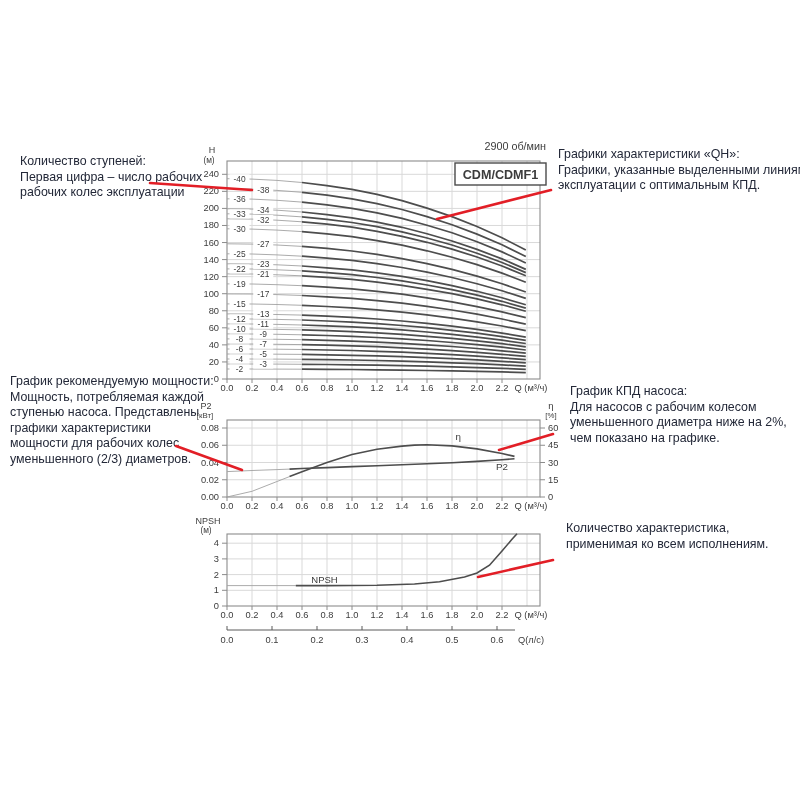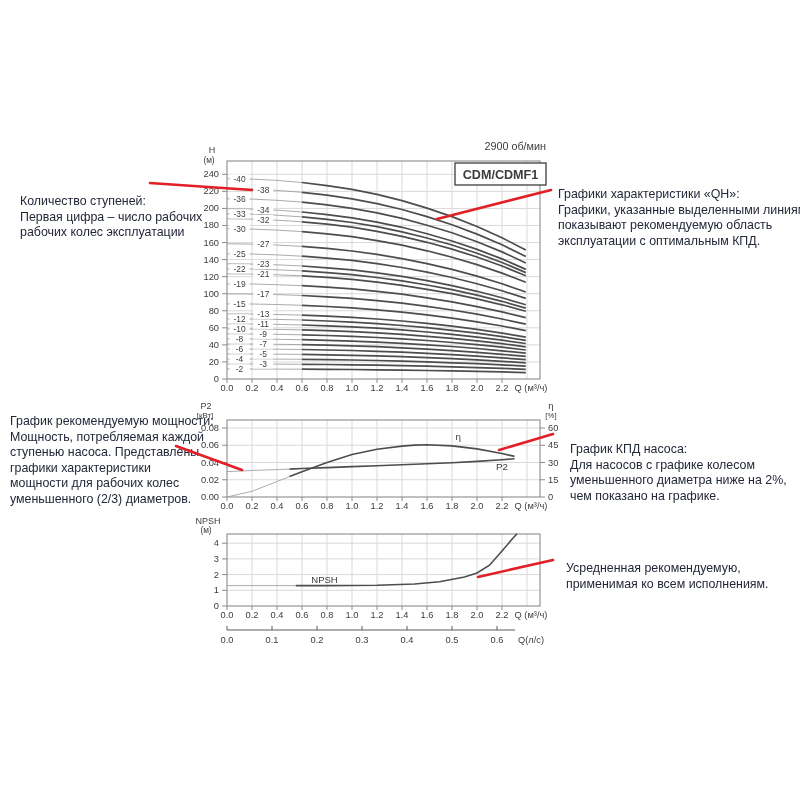--- a/index.html
+++ b/index.html
@@ -1,21 +1,21 @@
 <!DOCTYPE html>
 <html><head>
 <meta charset="utf-8">
 <style>
   html,body{margin:0;padding:0;}
   body{
     width:800px;height:800px;position:relative;background:#ffffff;
     font-family:"Liberation Sans", sans-serif;overflow:hidden;
   }
   .ann{
-    position:absolute;color:#232838;font-size:12.4px;line-height:15.6px;margin-top:40px;
+    position:absolute;color:#232838;font-size:12.4px;line-height:15.6px;
   }
   .ann div{white-space:nowrap;}
   #charts{position:absolute;left:0;top:0;}
   #charts text{font-family:"Liberation Sans", sans-serif;fill:#3c3c3c;}
 </style>
 </head>
 <body>
 
 <div class="ann" style="left:20px;top:154px;width:200px">
   <div>Количество ступеней:</div>
@@ -28,33 +28,32 @@
   <div>Мощность, потребляемая каждой</div>
   <div>ступенью насоса. Представлены</div>
   <div>графики характеристики</div>
   <div>мощности для рабочих колес</div>
   <div>уменьшенного (2/3) диаметров.</div>
 </div>
 
 <div class="ann" style="left:558px;top:147px;width:242px">
   <div>Графики характеристики «QH»:</div>
   <div>Графики, указанные выделенными линиями,</div>
-  <div>показывают рекомендуемую область</div>
   <div>эксплуатации с оптимальным КПД.</div>
 </div>
 
-<div class="ann" style="left:570px;top:402px;width:230px">
+<div class="ann" style="left:570px;top:384px;width:230px">
   <div>График КПД насоса:</div>
-  <div>Для насосов с графике колесом</div>
+  <div>Для насосов с рабочим колесом</div>
   <div>уменьшенного диаметра ниже на 2%,</div>
   <div>чем показано на графике.</div>
 </div>
 
 <div class="ann" style="left:566px;top:521px;width:230px">
-  <div>Усредненная рекомендуемую,</div>
+  <div>Количество характеристика,</div>
   <div>применимая ко всем исполнениям.</div>
 </div>
 
 <svg id="charts" width="800" height="800">
     <line x1="252" y1="161" x2="252" y2="379" stroke="#d9d9d9" stroke-width="1"></line>
     <line x1="277" y1="161" x2="277" y2="379" stroke="#d9d9d9" stroke-width="1"></line>
     <line x1="302" y1="161" x2="302" y2="379" stroke="#d9d9d9" stroke-width="1"></line>
     <line x1="327" y1="161" x2="327" y2="379" stroke="#d9d9d9" stroke-width="1"></line>
     <line x1="352" y1="161" x2="352" y2="379" stroke="#d9d9d9" stroke-width="1"></line>
     <line x1="377" y1="161" x2="377" y2="379" stroke="#d9d9d9" stroke-width="1"></line>

